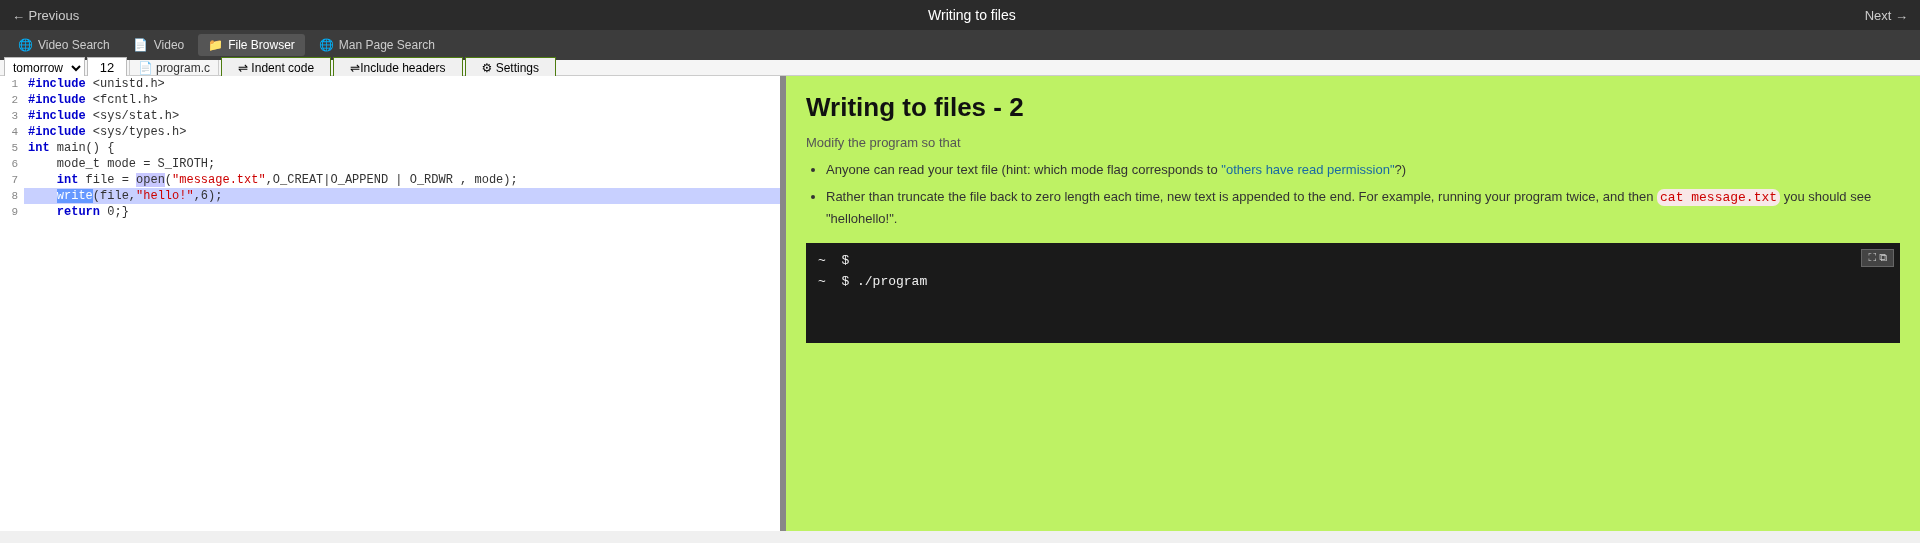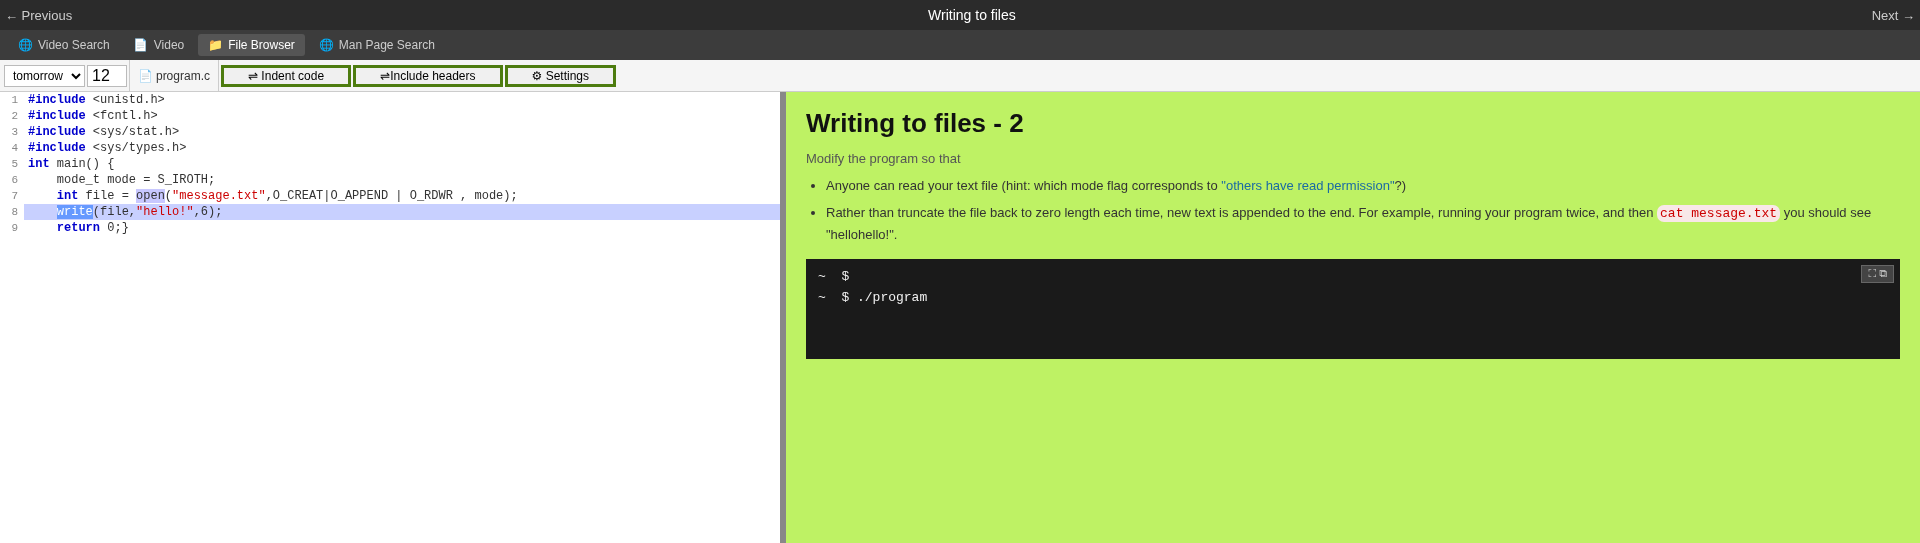--- a/index.html
+++ b/index.html
@@ -6,21 +6,21 @@
     body { font-family: Arial, sans-serif; font-size: 13px; background: #f0f0f0; overflow: hidden; }
 
     
     #top-nav {
       background: #2b2b2b;
       color: #ccc;
       display: flex;
       align-items: center;
       justify-content: space-between;
       height: 30px;
-      padding: 0 5px;
+      padding: 0 12px;
     }
     #top-nav .nav-btn {
       color: #ccc;
       background: none;
       border: none;
       cursor: pointer;
       font-size: 13px;
     }
     #top-nav .page-title {
       color: #fff;
@@ -51,58 +51,59 @@
     }
     .tab-item.active { background: #555; color: #fff; }
     .tab-icon { font-size: 12px; }
 
     
     #toolbar {
       background: #f5f5f5;
       border-bottom: 1px solid #ccc;
       display: flex;
       align-items: center;
-      height: 32px;
+      height: 16px;
       padding: 0 4px;
       gap: 2px;
     }
     .toolbar-select {
       height: 22px;
       font-size: 12px;
       border: 1px solid #bbb;
       background: #fff;
       padding: 0 4px;
       cursor: pointer;
     }
     .toolbar-input {
       height: 22px;
       width: 40px;
-      font-size: 16px;
+      font-size: 13px;
       border: 1px solid #bbb;
       background: #fff;
       padding: 0 4px;
+      text-align: center;
     }
     .toolbar-file {
       display: flex;
       align-items: center;
       gap: 3px;
       font-size: 12px;
       color: #333;
       padding: 0 8px;
       border-left: 1px solid #ccc;
       border-right: 1px solid #ccc;
       height: 100%;
     }
     .toolbar-btn {
       height: 22px;
       font-size: 12px;
-      border: 3px solid #4d7c0f;
+      border: 1px solid #4d7c0f;
       background: #f0f0f0;
       cursor: pointer;
-      padding: 0 24px;
+      padding: 0 16px;
       display: flex;
       align-items: center;
       gap: 3px;
     }
 
     
     #main {
       display: flex;
       height: calc(543px - 30px - 30px - 28px);
     }

